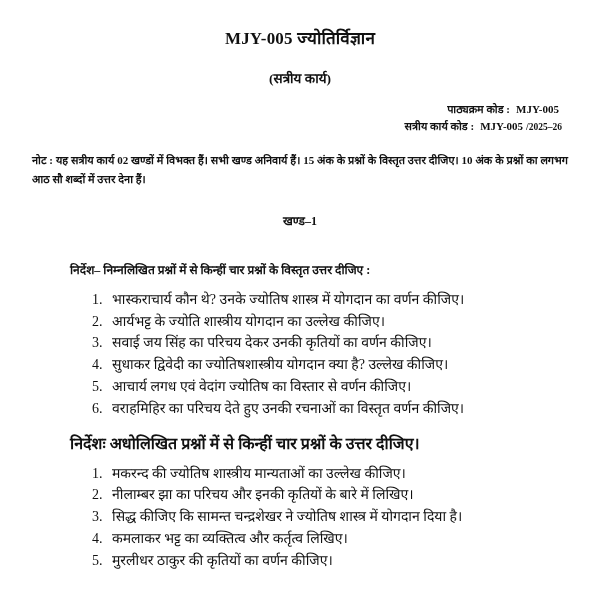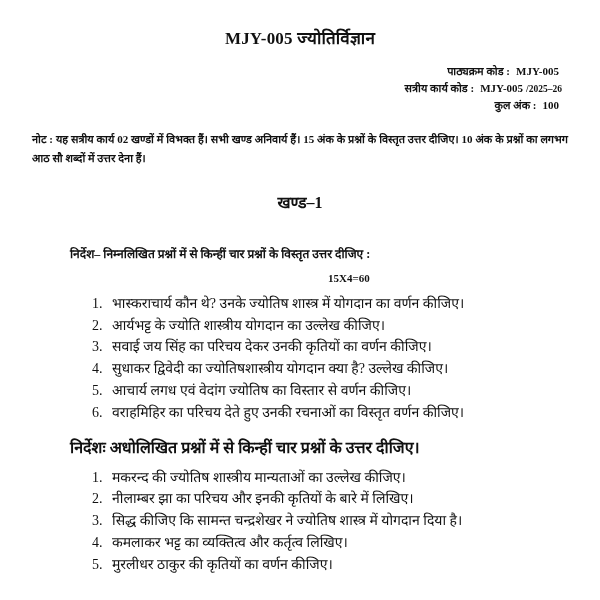--- a/index.html
+++ b/index.html
@@ -61,21 +61,21 @@
     margin-top: 16px;
     font-size: 11px;
     font-weight: bold;
     line-height: 1.75;
     text-align: justify;
     padding: 0 4px;
   }
   .section-head {
     text-align: center;
     font-weight: bold;
-    font-size: 16px;
+    font-size: 12px;
     margin-top: 22px;
   }
   .instruction {
     margin-top: 32px;
     font-size: 12px;
     font-weight: bold;
     padding-left: 42px;
     line-height: 1.6;
   }
   .marks {
@@ -104,44 +104,39 @@
     padding-left: 42px;
   }
 </style>
 </head>
 <body>
 
 <div class="page">
 
   <div class="title">MJY-005 ज्योतिर्विज्ञान</div>
 
+  <div class="subtitle">(सत्रीय कार्य)</div>
 
   <div class="meta-block">
     <div class="meta-row">
       <span class="meta-label">पाठ्यक्रम कोड :</span>
       <span class="meta-value">MJY-005</span>
       <span class="meta-suffix"></span>
     </div>
     <div class="meta-row">
       <span class="meta-label">सत्रीय कार्य कोड :</span>
       <span class="meta-value">MJY-005</span>
       <span class="meta-suffix">/2025–26</span>
     </div>
-    <div class="meta-row">
-      <span class="meta-label">कुल अंक :</span>
-      <span class="meta-value">100</span>
-      <span class="meta-suffix"></span>
-    </div>
   </div>
 
   <div class="note">नोट : यह सत्रीय कार्य 02 खण्डों में विभक्त हैं। सभी खण्ड अनिवार्य हैं। 15 अंक के प्रश्नों के विस्तृत उत्तर दीजिए। 10 अंक के प्रश्नों का लगभग आठ सौ शब्दों में उत्तर देना हैं।</div>
 
   <div class="section-head">खण्ड–1</div>
   <div class="instruction">निर्देश–  निम्नलिखित प्रश्नों में से किन्हीं चार प्रश्नों के विस्तृत उत्तर दीजिए :</div>
-  <div class="marks">15X4=60</div>
   <ol class="qlist">
     <li>भास्कराचार्य कौन थे? उनके ज्योतिष शास्त्र में योगदान का वर्णन कीजिए।</li>
     <li>आर्यभट्ट के ज्योति शास्त्रीय योगदान का उल्लेख कीजिए।</li>
     <li>सवाई जय सिंह का परिचय देकर उनकी कृतियों का वर्णन कीजिए।</li>
     <li>सुधाकर द्विवेदी का ज्योतिषशास्त्रीय योगदान क्या है? उल्लेख कीजिए।</li>
     <li>आचार्य लगध एवं वेदांग ज्योतिष का विस्तार से वर्णन कीजिए।</li>
     <li>वराहमिहिर का परिचय देते हुए उनकी रचनाओं का विस्तृत वर्णन कीजिए।</li>
   </ol>
 
   <div class="sec2-instruction">निर्देशः अधोलिखित प्रश्नों में से किन्हीं चार प्रश्नों के उत्तर दीजिए।</div>

